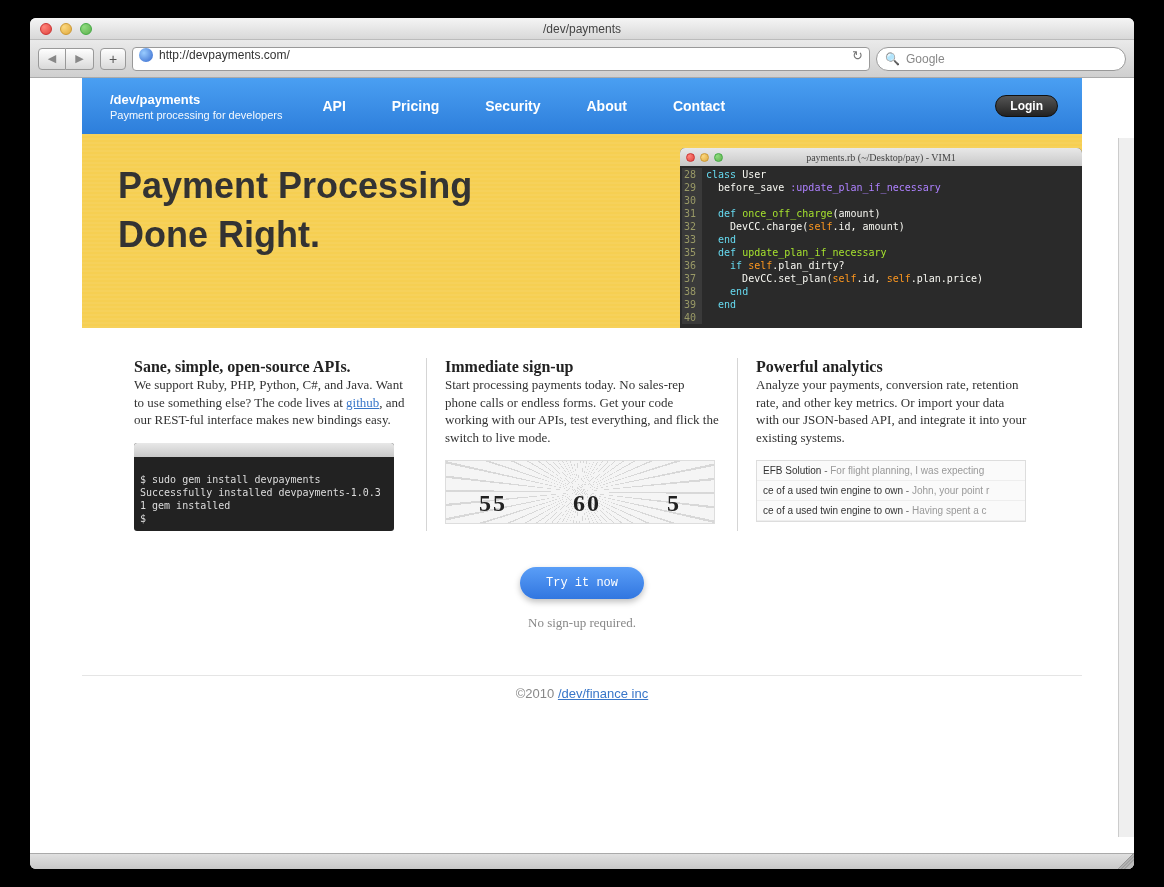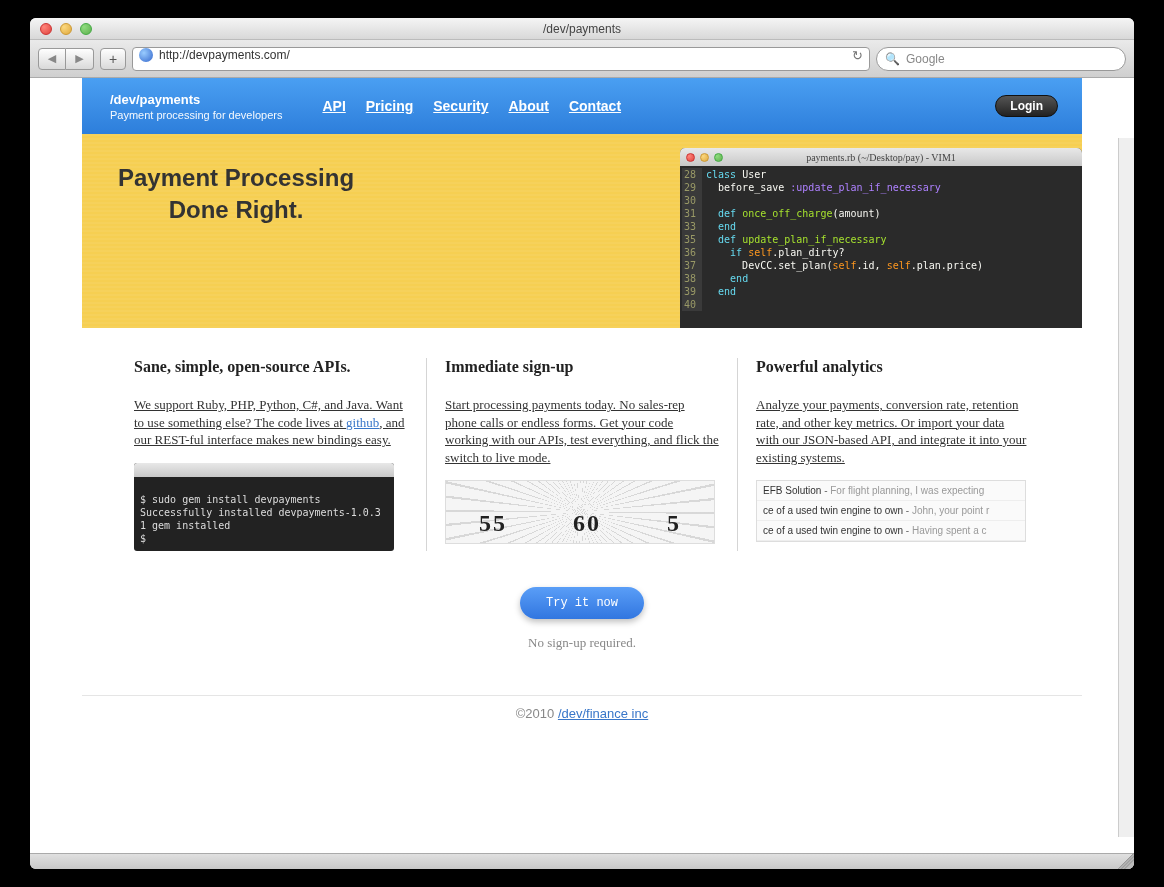--- a/index.html
+++ b/index.html
@@ -32,44 +32,44 @@
 .viewport { flex: 1; background: #fff; display: flex; flex-direction: column; align-items: center; overflow: auto; position: relative; }
 
 
 .page { width: 1000px; }
 
 
 .header { background: linear-gradient(#4a9ff2,#2d7edb); height: 56px; display: flex; align-items: center; padding: 0 24px 0 28px; color: #fff; }
 .brand { display: flex; flex-direction: column; margin-right: 40px; }
 .brand-name { font-weight: bold; font-size: 13px; }
 .brand-tag { font-size: 11px; opacity: 0.95; margin-top: 2px; }
-.nav { display: flex; gap: 20px; text-decoration: underline; }
+.nav { display: flex; gap: 46px; }
 .nav a { color: #fff; text-decoration: none; font-size: 14px; font-weight: bold; cursor: pointer; }
 .spacer { flex: 1; }
 .login-btn { background: linear-gradient(#555,#222); color: #fff; border-radius: 11px; padding: 3px 14px; font-size: 12px; border: 1px solid #111; cursor: pointer; font-weight: bold; }
 
 
 .hero { background: #f6cf52; background-image: repeating-linear-gradient(0deg, rgba(255,255,255,0.05) 0 2px, transparent 2px 4px); height: 194px; display: flex; padding-left: 36px; align-items: flex-start; padding-top: 28px; position: relative; overflow: hidden; }
-.hero h1 { font-size: 24px; font-weight: bold; color: #333; line-height: 1.35; font-family: "Lucida Grande", Arial; text-align: center; }
+.hero h1 { font-size: 36px; font-weight: bold; color: #333; line-height: 1.35; font-family: "Lucida Grande", Arial; }
 .code-window { position: absolute; right: 0; top: 14px; width: 402px; height: 180px; background: #2a2a2a; border-radius: 5px 5px 0 0; overflow: hidden; font-family: Monaco, monospace; font-size: 10px; }
 .code-title { height: 18px; background: linear-gradient(#e8e8e8,#c8c8c8); display: flex; align-items: center; padding: 0 6px; gap: 5px; position: relative; }
 .code-title .dot { width: 9px; height: 9px; border-radius: 50%; }
 .code-title .ct-text { position: absolute; left:0; right:0; text-align:center; font-size: 10px; color: #444; font-family: "Lucida Grande"; }
 .code-body { padding: 2px 2px; line-height: 13px; }
 .code-line { display: flex; }
 .ln { width: 20px; text-align: right; color: #999966; padding-right: 6px; flex-shrink: 0; background: #3a3a3a; }
 .code { padding-left: 4px; white-space: pre; }
 .k-class{color:#66d9ef}.k-def{color:#66d9ef}.k-sym{color:#ae81ff}.k-self{color:#fd971f}.k-end{color:#66d9ef}.k-name{color:#a6e22e}.k-plain{color:#f8f8f2}.k-hl{background:#555500}
 
 
 .features { display: flex; padding: 30px 34px 24px; gap: 0; }
 .col { flex: 1; padding: 0 18px; }
 .col:nth-child(2) { border-left: 1px solid #d5d5d5; border-right: 1px solid #d5d5d5; }
-.col h3 { font-size: 16px; font-weight: bold; color: #222; margin-bottom: 20px; font-family: "Lucida Grande"; }
-.col p { font-size: 13px; color: #333; line-height: 1.35; font-family: "Lucida Grande"; text-decoration: underline; }
+.col h3 { font-size: 16px; font-weight: bold; color: #222; margin-bottom: 0; font-family: "Lucida Grande"; }
+.col p { font-size: 13px; color: #333; line-height: 1.35; font-family: "Lucida Grande"; }
 .col a.inline { color: #3876c9; text-decoration: underline; cursor: pointer; }
 
 
 .term-snippet { margin-top: 14px; background: #222; color: #ddd; font-family: Monaco, monospace; font-size: 10px; padding: 0; border-radius: 3px; overflow: hidden; width: 260px; }
 .term-hdr { background: linear-gradient(#e8e8e8,#c8c8c8); height: 14px; font-size: 8px; color:#444; padding: 0 6px; line-height: 14px; font-family: "Lucida Grande"; }
 .term-body { padding: 16px 6px 6px; line-height: 13px; }
 
 .clock-img { margin-top: 14px; width: 270px; height: 64px; background: #f5f5f5; border: 1px solid #ddd; position: relative; overflow: hidden; }
 .clock-img::before { content: ""; position: absolute; inset: -60px -20px; background: repeating-conic-gradient(#333 0deg 1deg, transparent 1deg 6deg); border-radius: 50%; opacity: 0.15; }
 .clock-nums { position: absolute; bottom: 6px; left: 0; right: 0; display: flex; justify-content: space-around; font-family: Georgia, serif; font-size: 24px; font-weight: bold; color: #222; letter-spacing: 2px; }
@@ -166,20 +166,24 @@
               </div>
               <div class="code-line">
                 <span class="ln">30</span>
                 <span class="code"><span></span></span>
               </div>
               <div class="code-line">
                 <span class="ln">31</span>
                 <span class="code"><span class="k-plain">  </span><span class="k-def">def</span><span class="k-plain"> </span><span class="k-name">once_off_charge</span><span class="k-plain">(amount)</span></span>
               </div>
               <div class="code-line">
+                <span class="ln">32</span>
+                <span class="code"><span class="k-plain">    DevCC.charge(</span><span class="k-self">self</span><span class="k-plain">.id, amount)</span></span>
+              </div>
+              <div class="code-line">
                 <span class="ln">33</span>
                 <span class="code"><span class="k-plain">  </span><span class="k-end">end</span></span>
               </div>
               <div class="code-line">
                 <span class="ln">35</span>
                 <span class="code"><span class="k-plain">  </span><span class="k-def">def</span><span class="k-plain"> </span><span class="k-name">update_plan_if_necessary</span></span>
               </div>
               <div class="code-line">
                 <span class="ln">36</span>
                 <span class="code"><span class="k-plain">    </span><span class="k-end">if</span><span class="k-plain"> </span><span class="k-self">self</span><span class="k-plain">.plan_dirty?</span></span>

